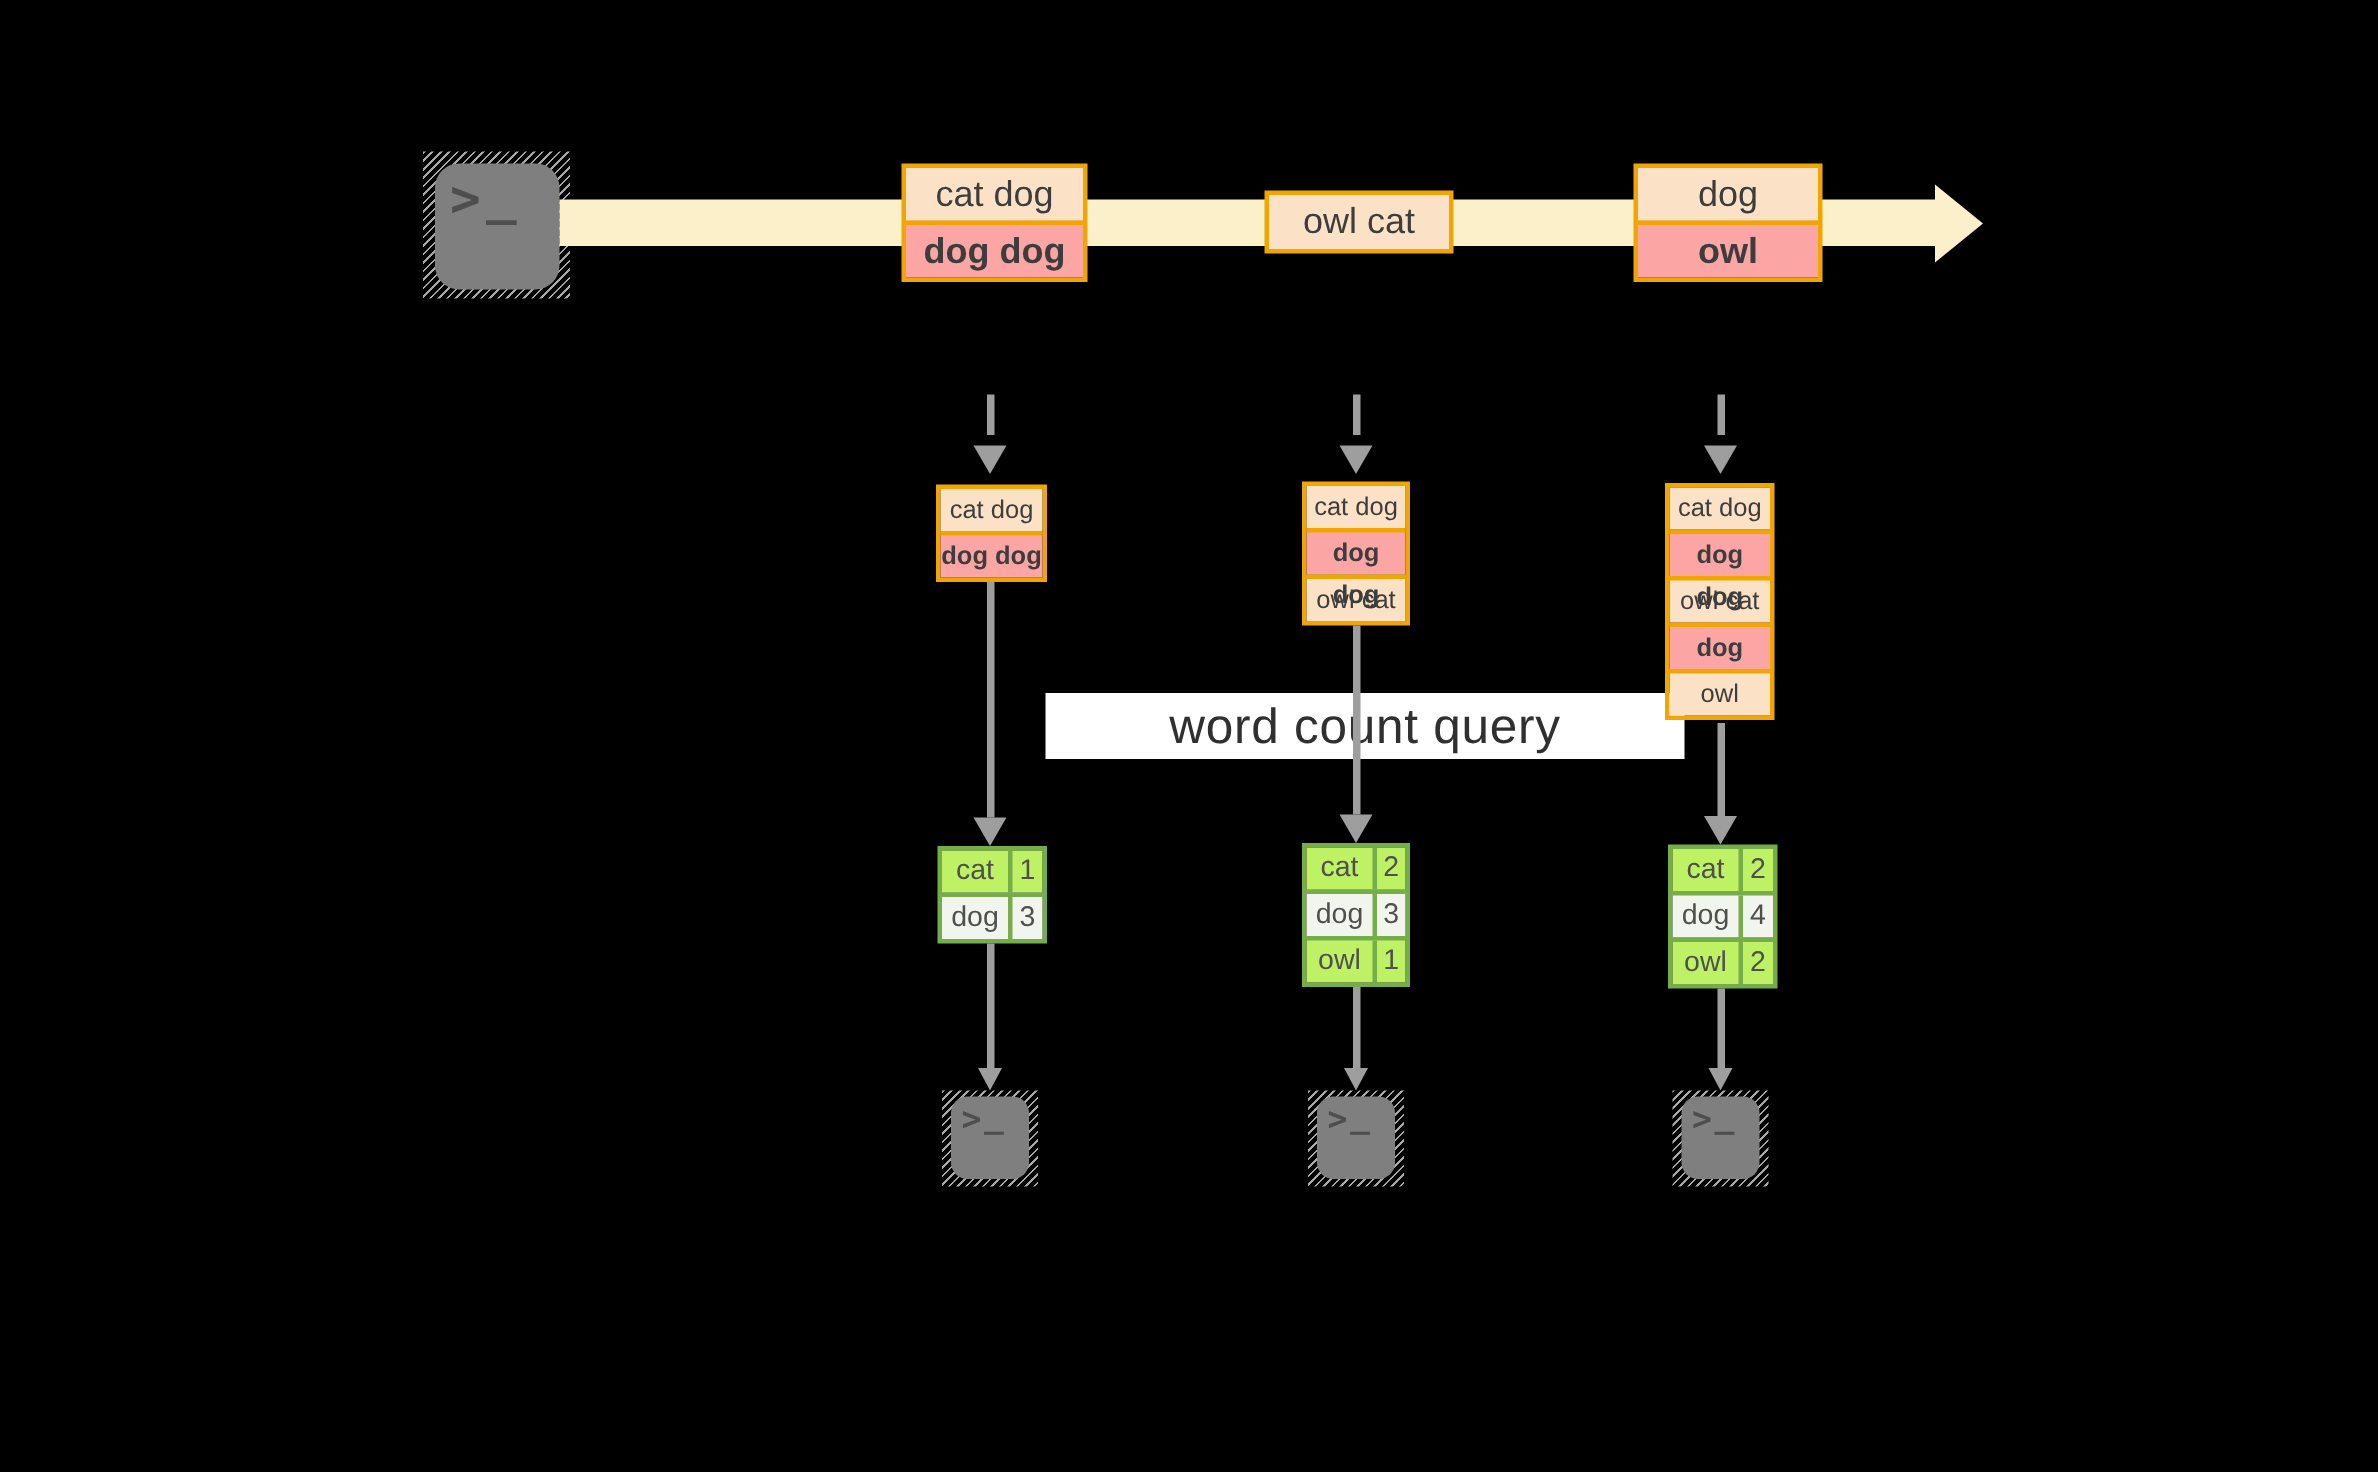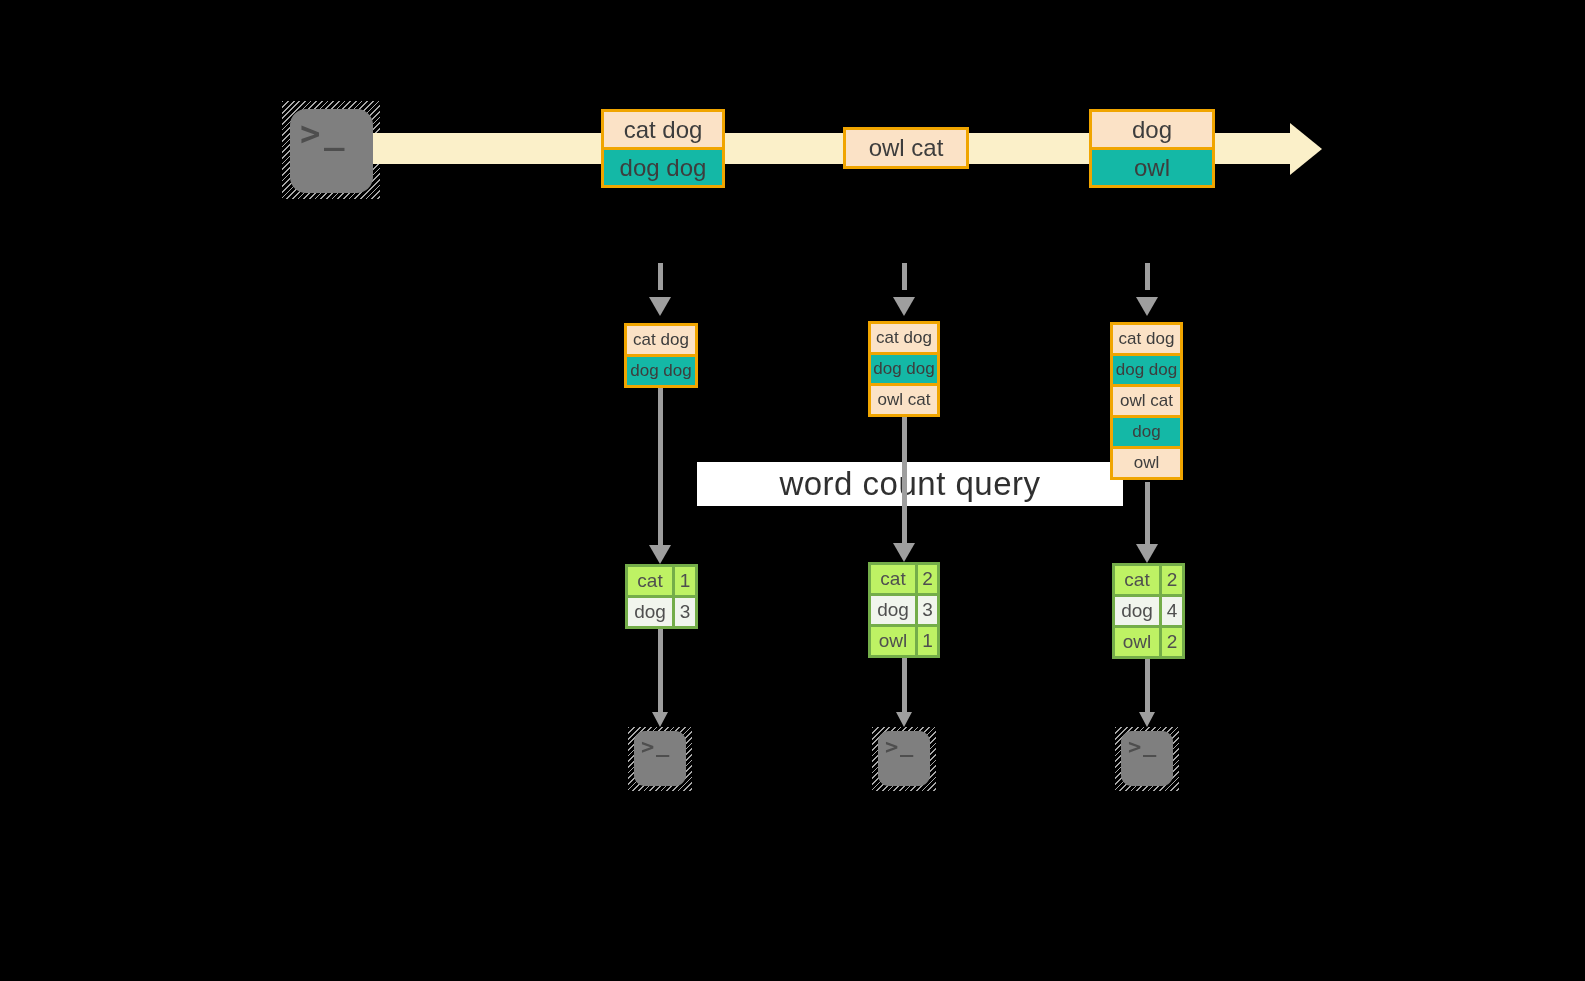--- a/index.html
+++ b/index.html
@@ -41,21 +41,21 @@
   .ebox{
     position:absolute;border:3px solid #f0a500;z-index:2;
   }
   .ecell{
     height:35px;line-height:35px;text-align:center;
     font-size:24px;color:#3d3d3d;
   }
   .ecell.tall{height:36px;line-height:36px;}
   .ediv{border-top:3px solid #f0a500;}
   .peach{background:#fbe2c6;}
-  .creamy{background:#14b8a6;}
+  .creamy{background:#fca5a5;font-weight:bold;}
 
   
   .stack{
     position:absolute;border:3px solid #f0a500;z-index:3;
   }
   .scell{
     height:28px;line-height:28px;text-align:center;
     font-size:17px;color:#3d3d3d;
   }
 

